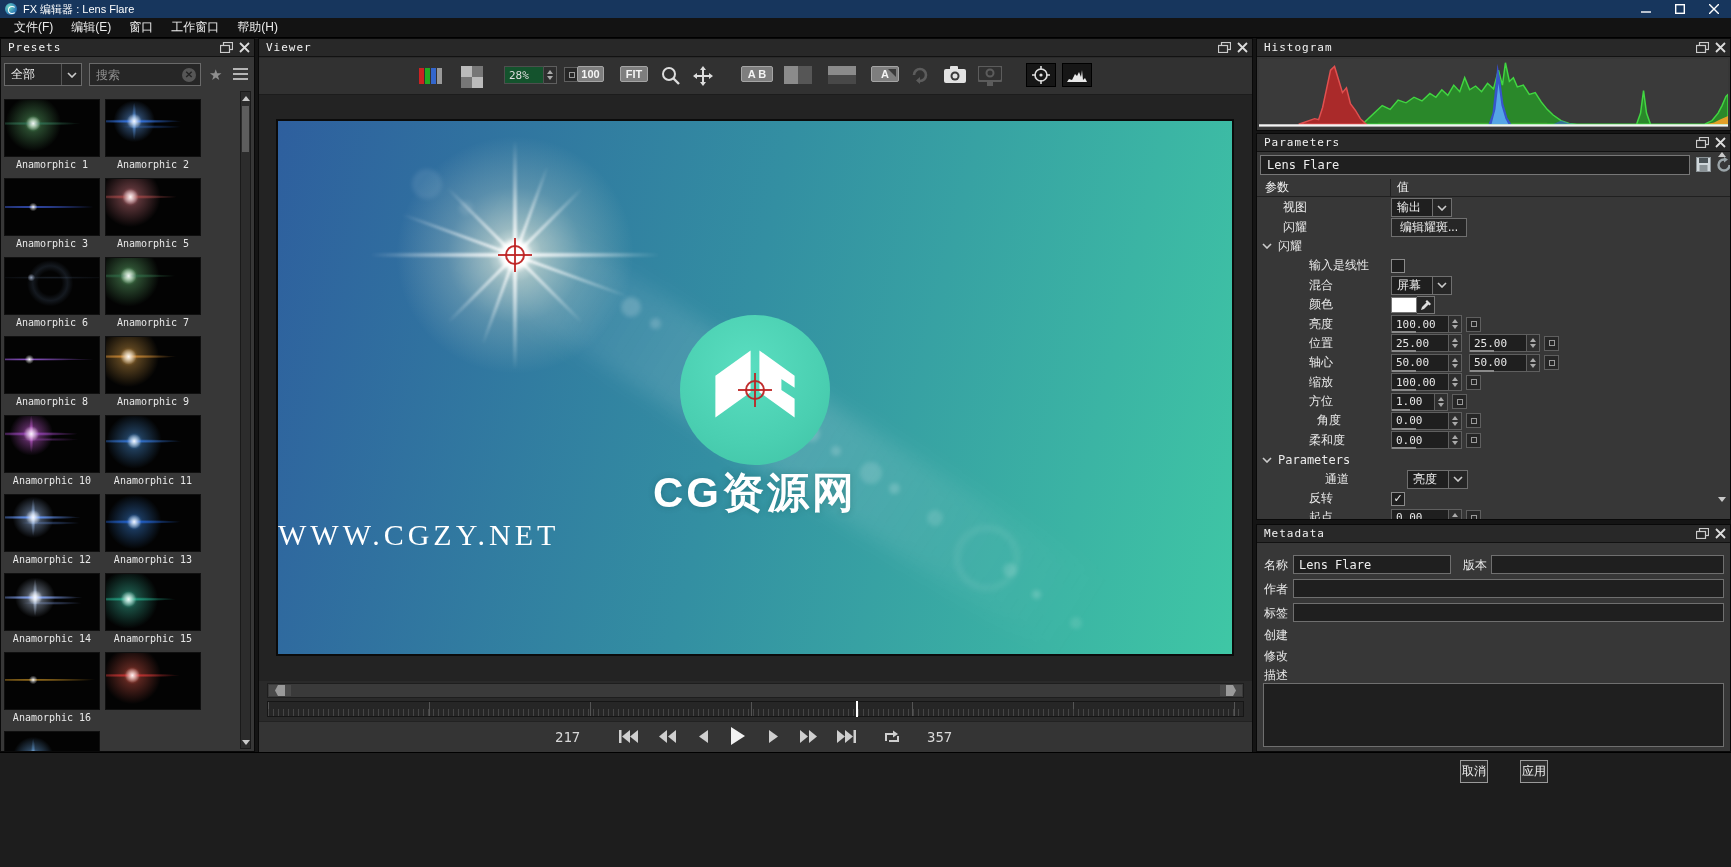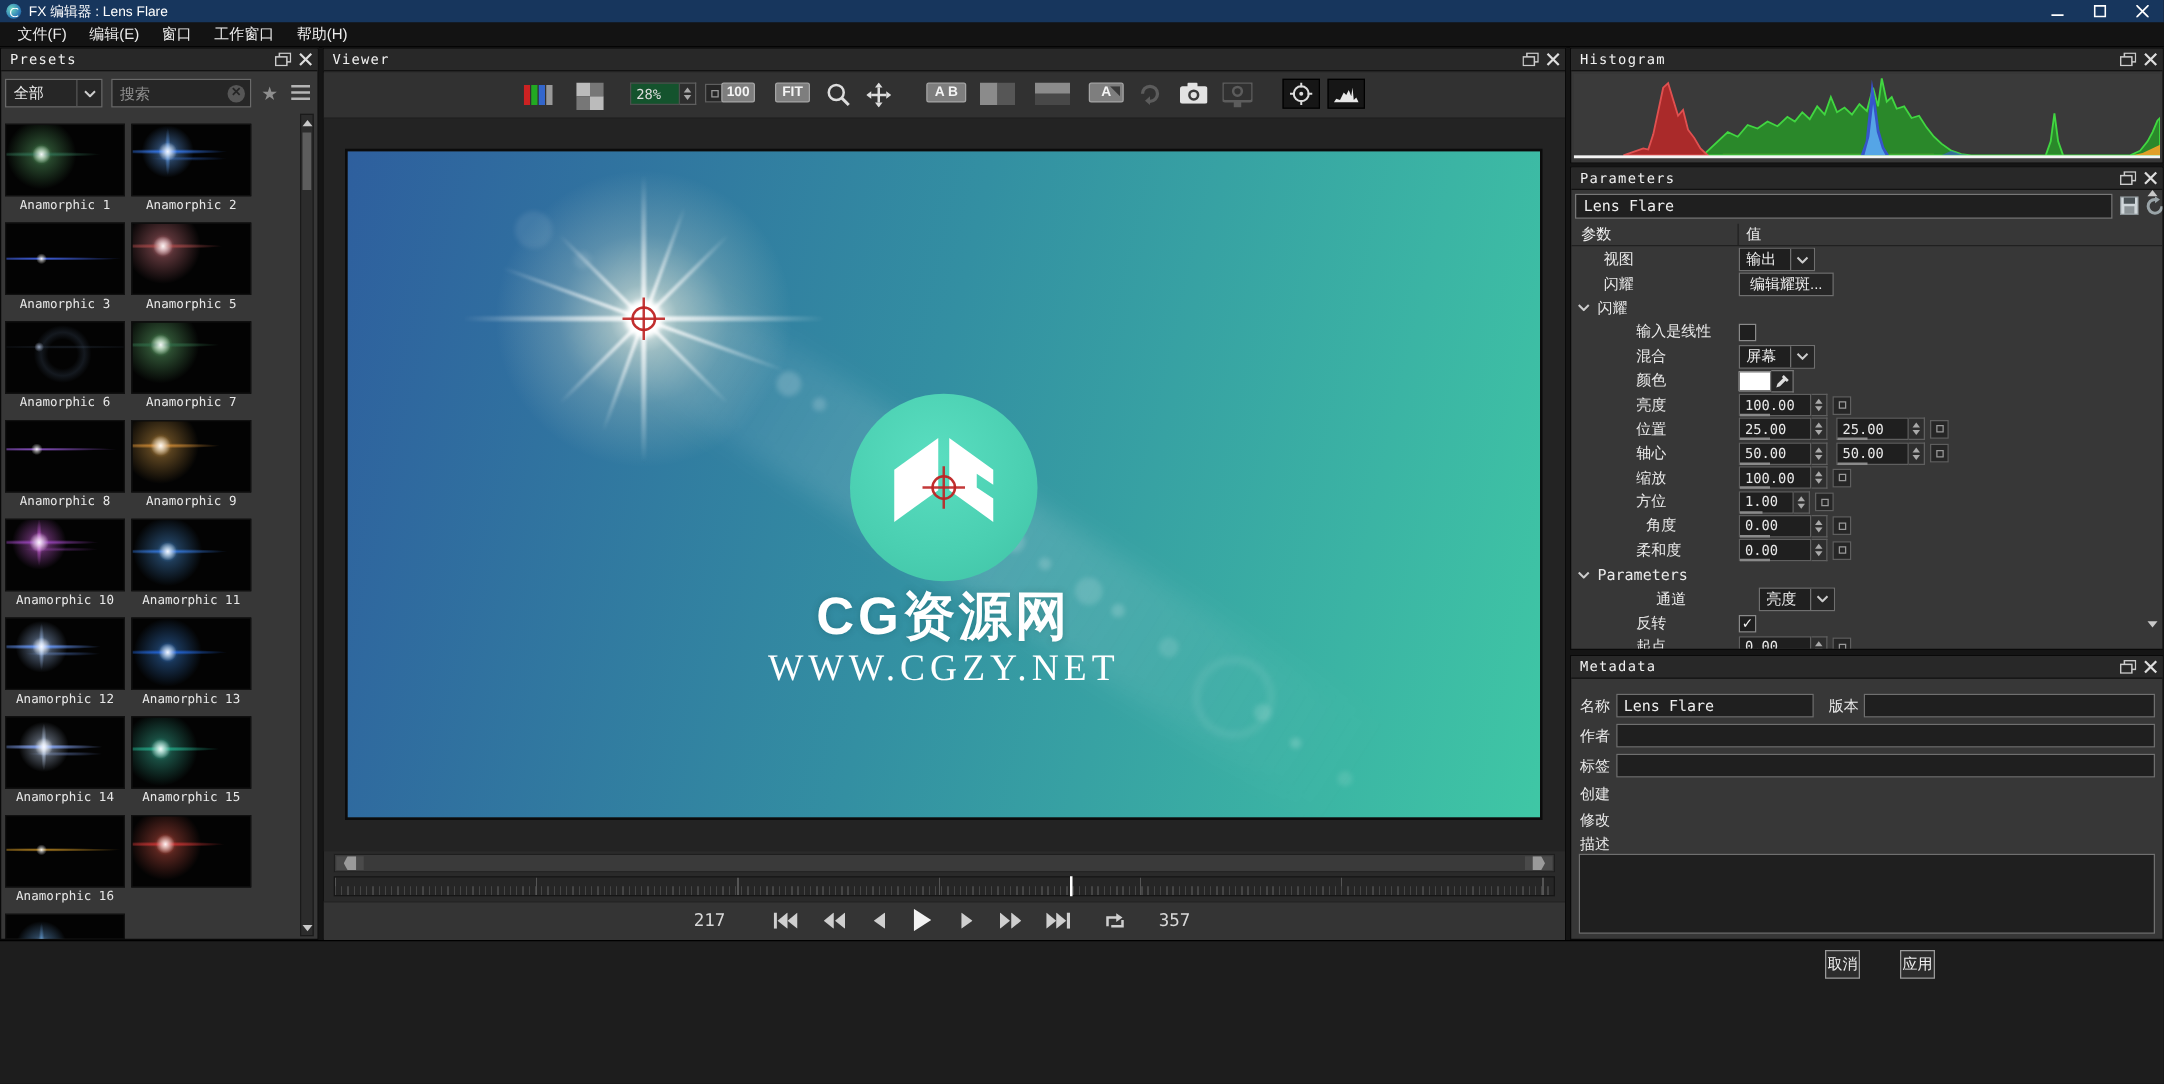--- a/index.html
+++ b/index.html
@@ -79,21 +79,21 @@
   .rayd { width:190px; height:3px; left:-95px; top:-1.5px; }
   .bok { position:absolute; border-radius:50%; background:rgba(255,255,255,0.18); filter:blur(2px); }
   .bokring { position:absolute; border-radius:50%; border:4px solid rgba(255,255,255,0.12); filter:blur(3px); background:transparent; }
   .logo { position:absolute; left:50%; top:50.5%; width:150px; height:150px; transform:translate(-50%,-50%); border-radius:50%;
     background:radial-gradient(circle at 45% 35%, #5adec0 0%, #4acfb1 60%, #3fc2a5 100%); display:flex; align-items:center; justify-content:center; }
   .xhair { position:absolute; width:34px; height:34px; transform:translate(-50%,-50%); }
   .xhair .ring { position:absolute; left:7px; top:7px; right:7px; bottom:7px; border:2px solid rgba(190,35,35,0.95); border-radius:50%; }
   .xhair:before { content:''; position:absolute; left:0; right:0; top:50%; height:2px; margin-top:-1px; background:rgba(190,35,35,0.9); }
   .xhair:after  { content:''; position:absolute; top:0; bottom:0; left:50%; width:2px; margin-left:-1px; background:rgba(190,35,35,0.9); }
   .wm1 { position:absolute; left:0; width:100%; top:64.5%; text-align:center; color:#fff; font-size:42px; font-weight:bold; letter-spacing:3px; text-shadow:0 0 6px rgba(0,60,60,0.25); }
-  .wm2 { position:absolute; left:0; width:100%; top:74.5%; text-align:center; color:#fff; font-size:30px; font-family:"Liberation Serif", serif; letter-spacing:4px; }
+  .wm2 { position:absolute; left:0; width:100%; top:74.5%; color:#fff; font-size:30px; font-family:"Liberation Serif", serif; letter-spacing:4px; }
 
   .hscroll { position:absolute; left:8px; right:8px; top:644px; height:15px; background:#3a3a3a; border:1px solid #1e1e1e; }
   .hcap { position:absolute; top:1px; bottom:1px; width:22px; background:#4a4a4a; display:flex; align-items:center; justify-content:center; }
   .hcap.l { left:1px; } .hcap.r { right:1px; }
   .ruler { position:absolute; left:8px; right:8px; top:662px; height:16px; background:#262626; border:1px solid #161616;
     background-image:repeating-linear-gradient(90deg, #454545 0 1px, transparent 1px 5px), repeating-linear-gradient(90deg, #555 0 1px, transparent 1px 161px);
     background-size:100% 7px, 100% 100%; background-position:0 100%, 0 0; background-repeat:no-repeat, repeat; }
   .playhead { position:absolute; top:-1px; bottom:-1px; width:2px; background:#fff; left:60.3%; }
   .transport { position:absolute; left:0; right:0; top:682px; height:32px; background:#343434; border-top:1px solid #222; }
   .frame { position:absolute; top:7px; color:#d8d8d8; font-family:"DejaVu Sans Mono",monospace; font-size:14px; }

